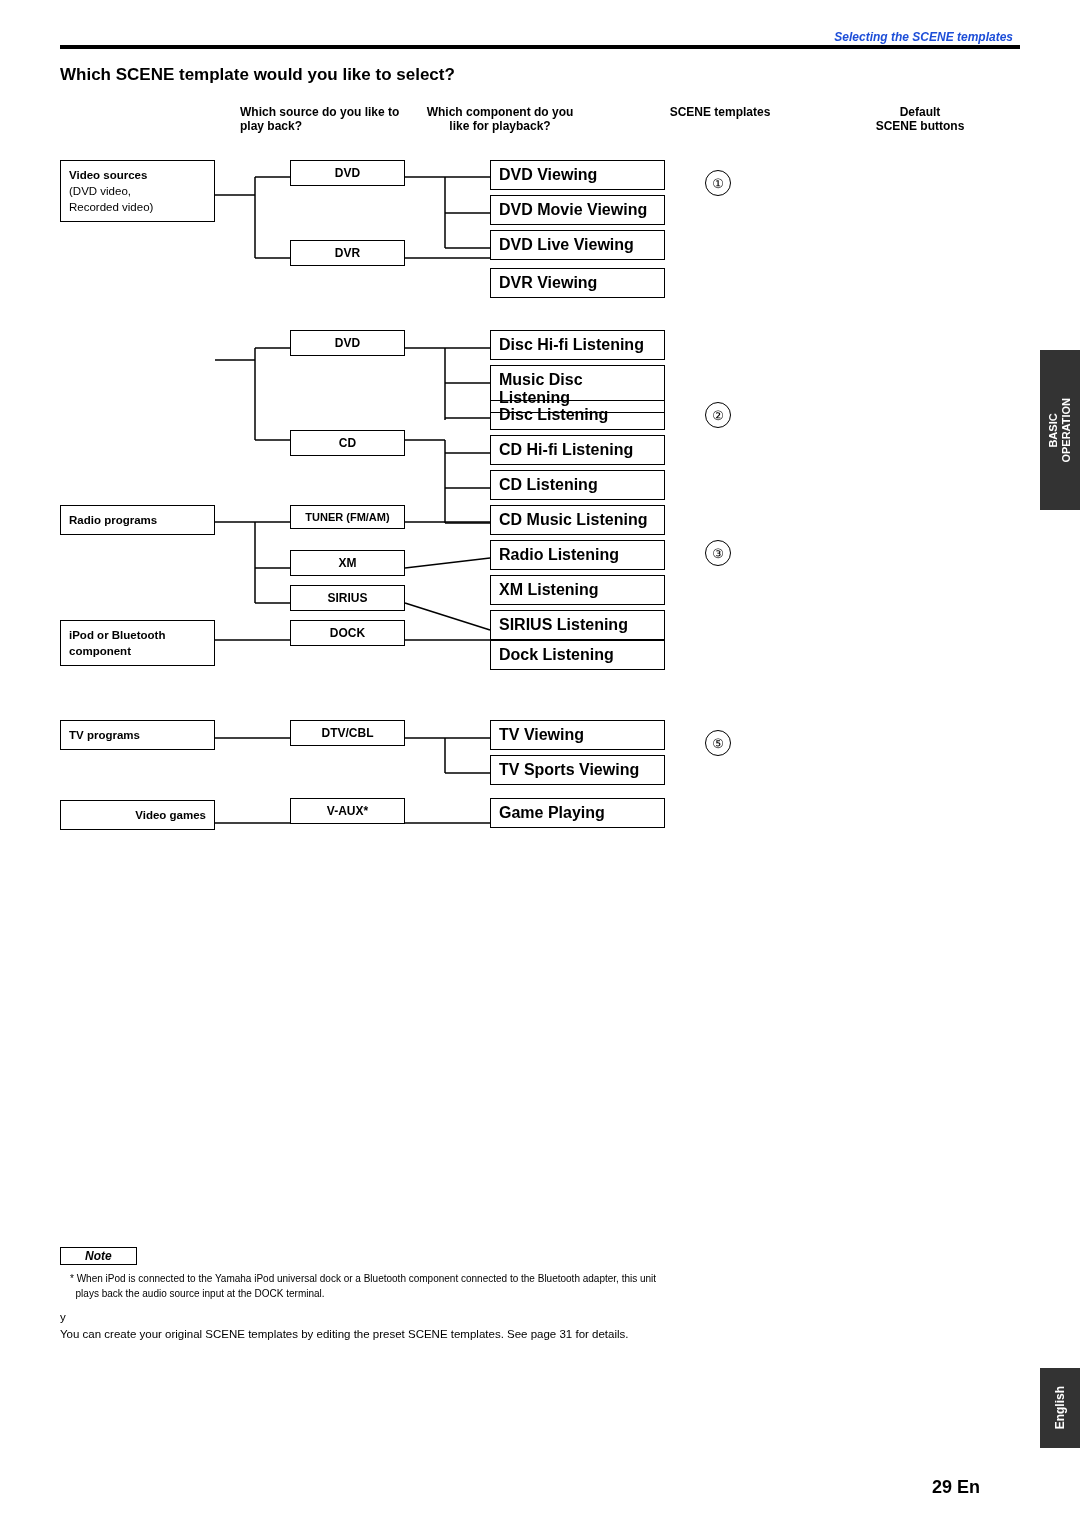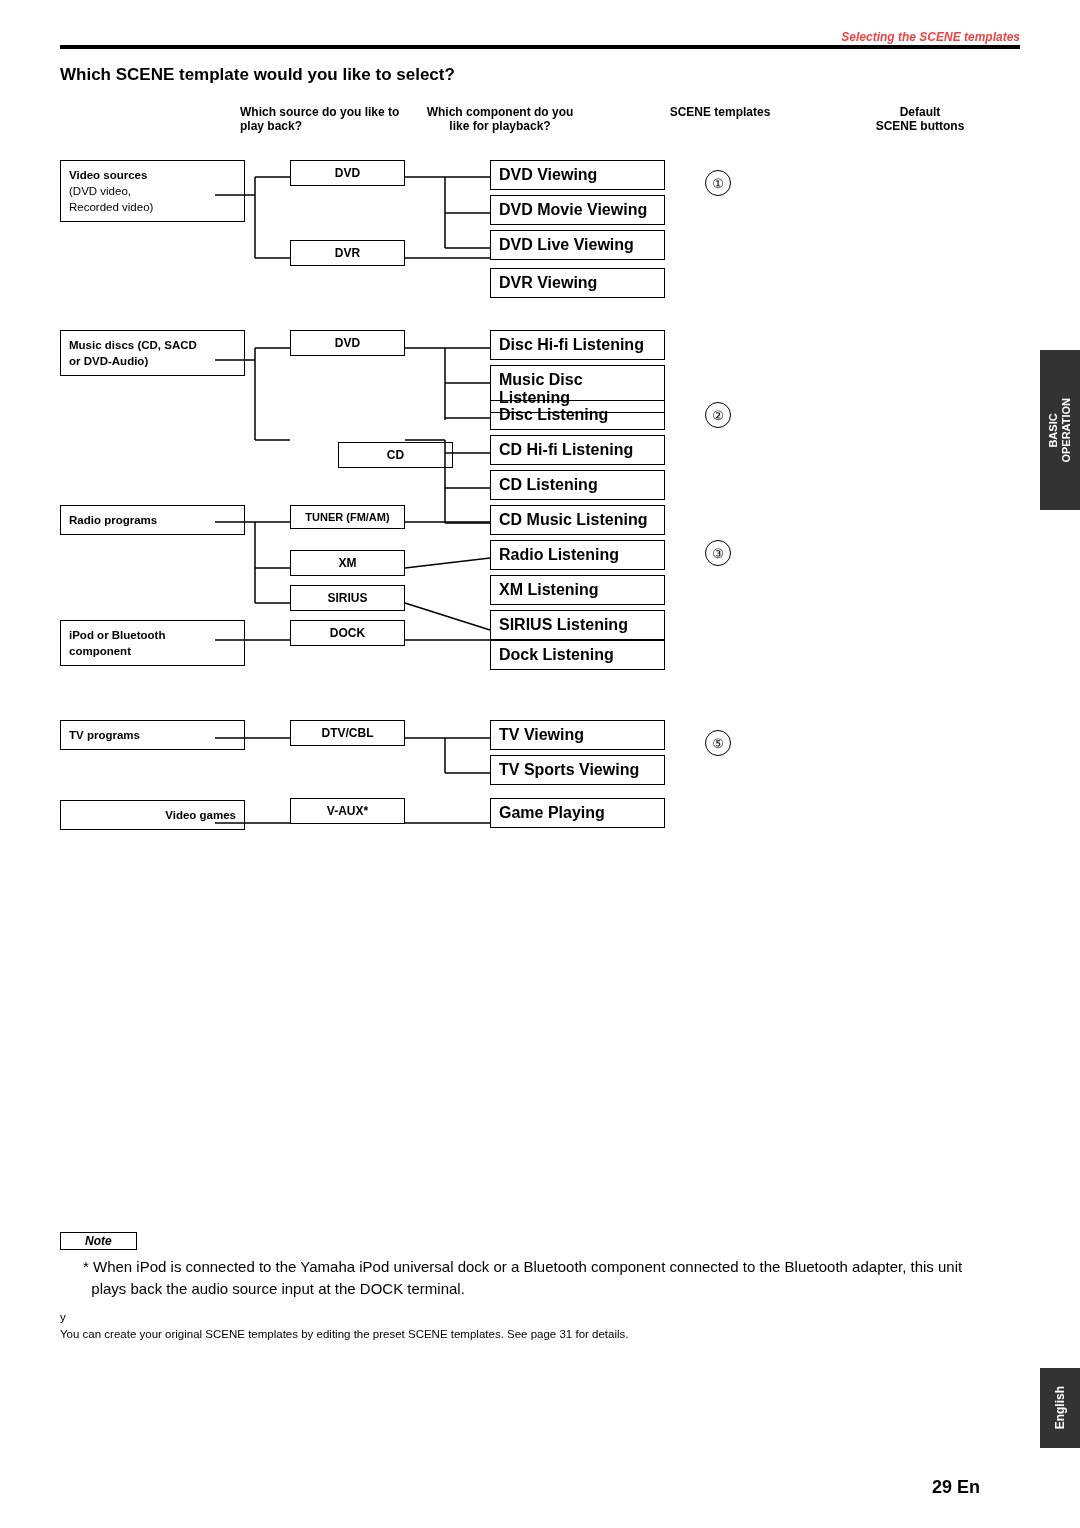--- a/index.html
+++ b/index.html
@@ -11,25 +11,25 @@
       font-size: 13px;
       color: #000;
       position: relative;
       overflow: hidden;
     }
 
     
     .header-bar {
       position: absolute;
       top: 30px;
-      right: 60px;
+      right: 67px;
       font-style: italic;
       font-weight: bold;
       font-size: 12px;
-      color: #ef4444;
+      color: #1d4ed8;
     }
 
     
     .top-rule {
       position: absolute;
       top: 45px;
       left: 60px;
       right: 60px;
       height: 4px;
       background: #000;
@@ -114,21 +114,21 @@
       top: 130px;
       left: 60px;
       right: 100px;
       height: 900px;
     }
 
     
     .source-box {
       position: absolute;
       left: 0;
-      width: 185px;
+      width: 155px;
       border: 1.5px solid #000;
       padding: 6px 8px;
       font-size: 11.5px;
       line-height: 1.4;
     }
 
     
     .comp-box {
       position: absolute;
       left: 230px;
@@ -187,23 +187,23 @@
       font-size: 12px;
       font-weight: bold;
       font-style: italic;
       border: 1.5px solid #000;
       display: inline-block;
       padding: 1px 24px;
       margin-bottom: 6px;
     }
 
     .note-text {
-      font-size: 15px;
+      font-size: 10px;
       line-height: 1.5;
-      margin-left: 23px;
+      margin-left: 10px;
     }
 
     .note-text2 {
       font-size: 11.5px;
       line-height: 1.5;
       margin-top: 8px;
     }
 
     
     .page-number {
@@ -298,44 +298,41 @@
 
     <line x1="155" y1="693" x2="230" y2="693" stroke="#000" stroke-width="1.5"></line>
 
     <line x1="345" y1="693" x2="430" y2="693" stroke="#000" stroke-width="1.5"></line>
   </svg>
 
   <div class="source-box" style="top:30px; font-size:11.5px;">
     <strong>Video sources</strong><br>(DVD video,<br>Recorded video)
   </div>
 
-  <div class="source-box" style="top:200px; font-size:11.5px;">
-    <strong>Music discs (CD, SACD<br>or DVD-Audio)</strong>
-  </div>
 
   <div class="source-box" style="top:375px; font-size:11.5px;">
     <strong>Radio programs</strong>
   </div>
 
   <div class="source-box" style="top:490px; font-size:11.5px;">
     <strong>iPod or Bluetooth<br>component</strong>
   </div>
 
   <div class="source-box" style="top:590px; font-size:11.5px;">
     <strong>TV programs</strong>
   </div>
 
   <div class="source-box" style="top:670px; font-size:11.5px;text-align:right;">
     <strong>Video games</strong>
   </div>
 
   <div class="comp-box" style="top:30px;">DVD</div>
   <div class="comp-box" style="top:110px;">DVR</div>
   <div class="comp-box" style="top:200px;">DVD</div>
-  <div class="comp-box" style="top:312px;margin-left:48px;">CD</div>
+  <div class="comp-box" style="top:300px;">CD</div>
   <div class="comp-box" style="top:375px; font-size:11px;">TUNER (FM/AM)</div>
   <div class="comp-box" style="top:420px;">XM</div>
   <div class="comp-box" style="top:455px;">SIRIUS</div>
   <div class="comp-box" style="top:490px;">DOCK</div>
   <div class="comp-box" style="top:590px;">DTV/CBL</div>
   <div class="comp-box" style="top:668px;">V-AUX*</div>
 
   <div class="scene-box" style="top:30px;"><strong>DVD Viewing</strong></div>
   <div class="scene-box" style="top:65px;"><strong>DVD Movie Viewing</strong></div>
   <div class="scene-box" style="top:100px;"><strong>DVD Live Viewing</strong></div>

